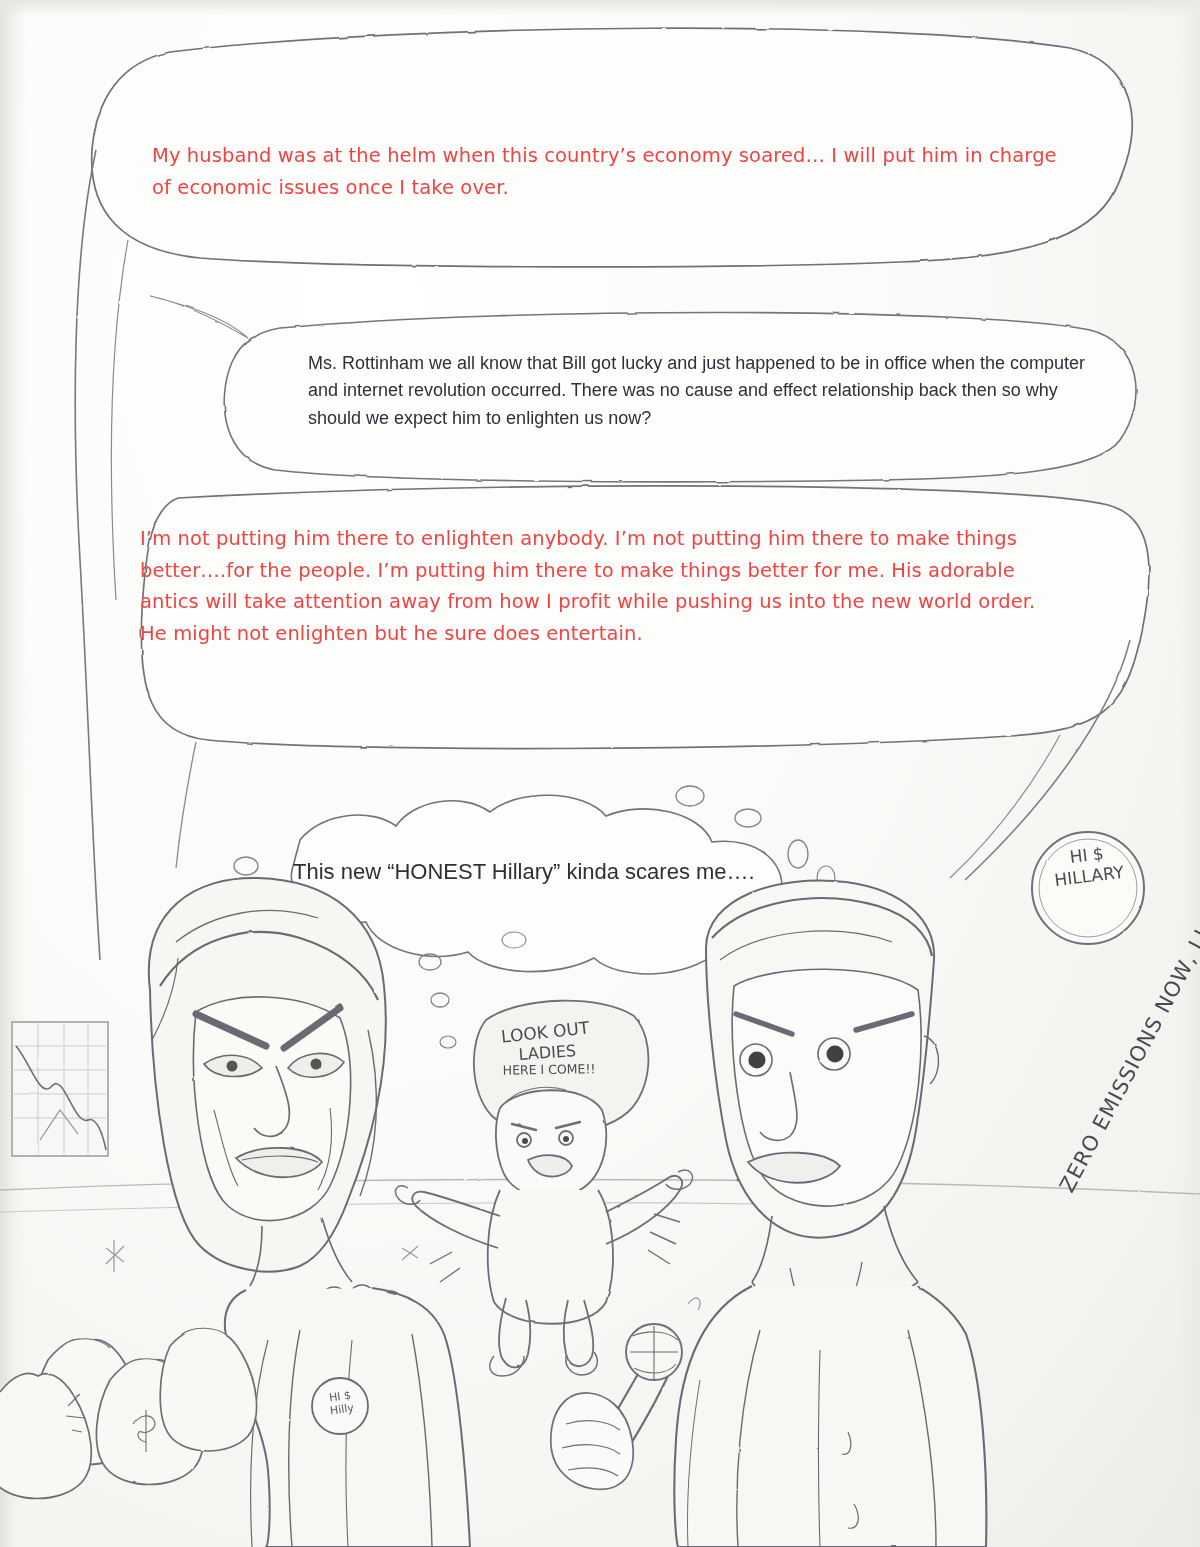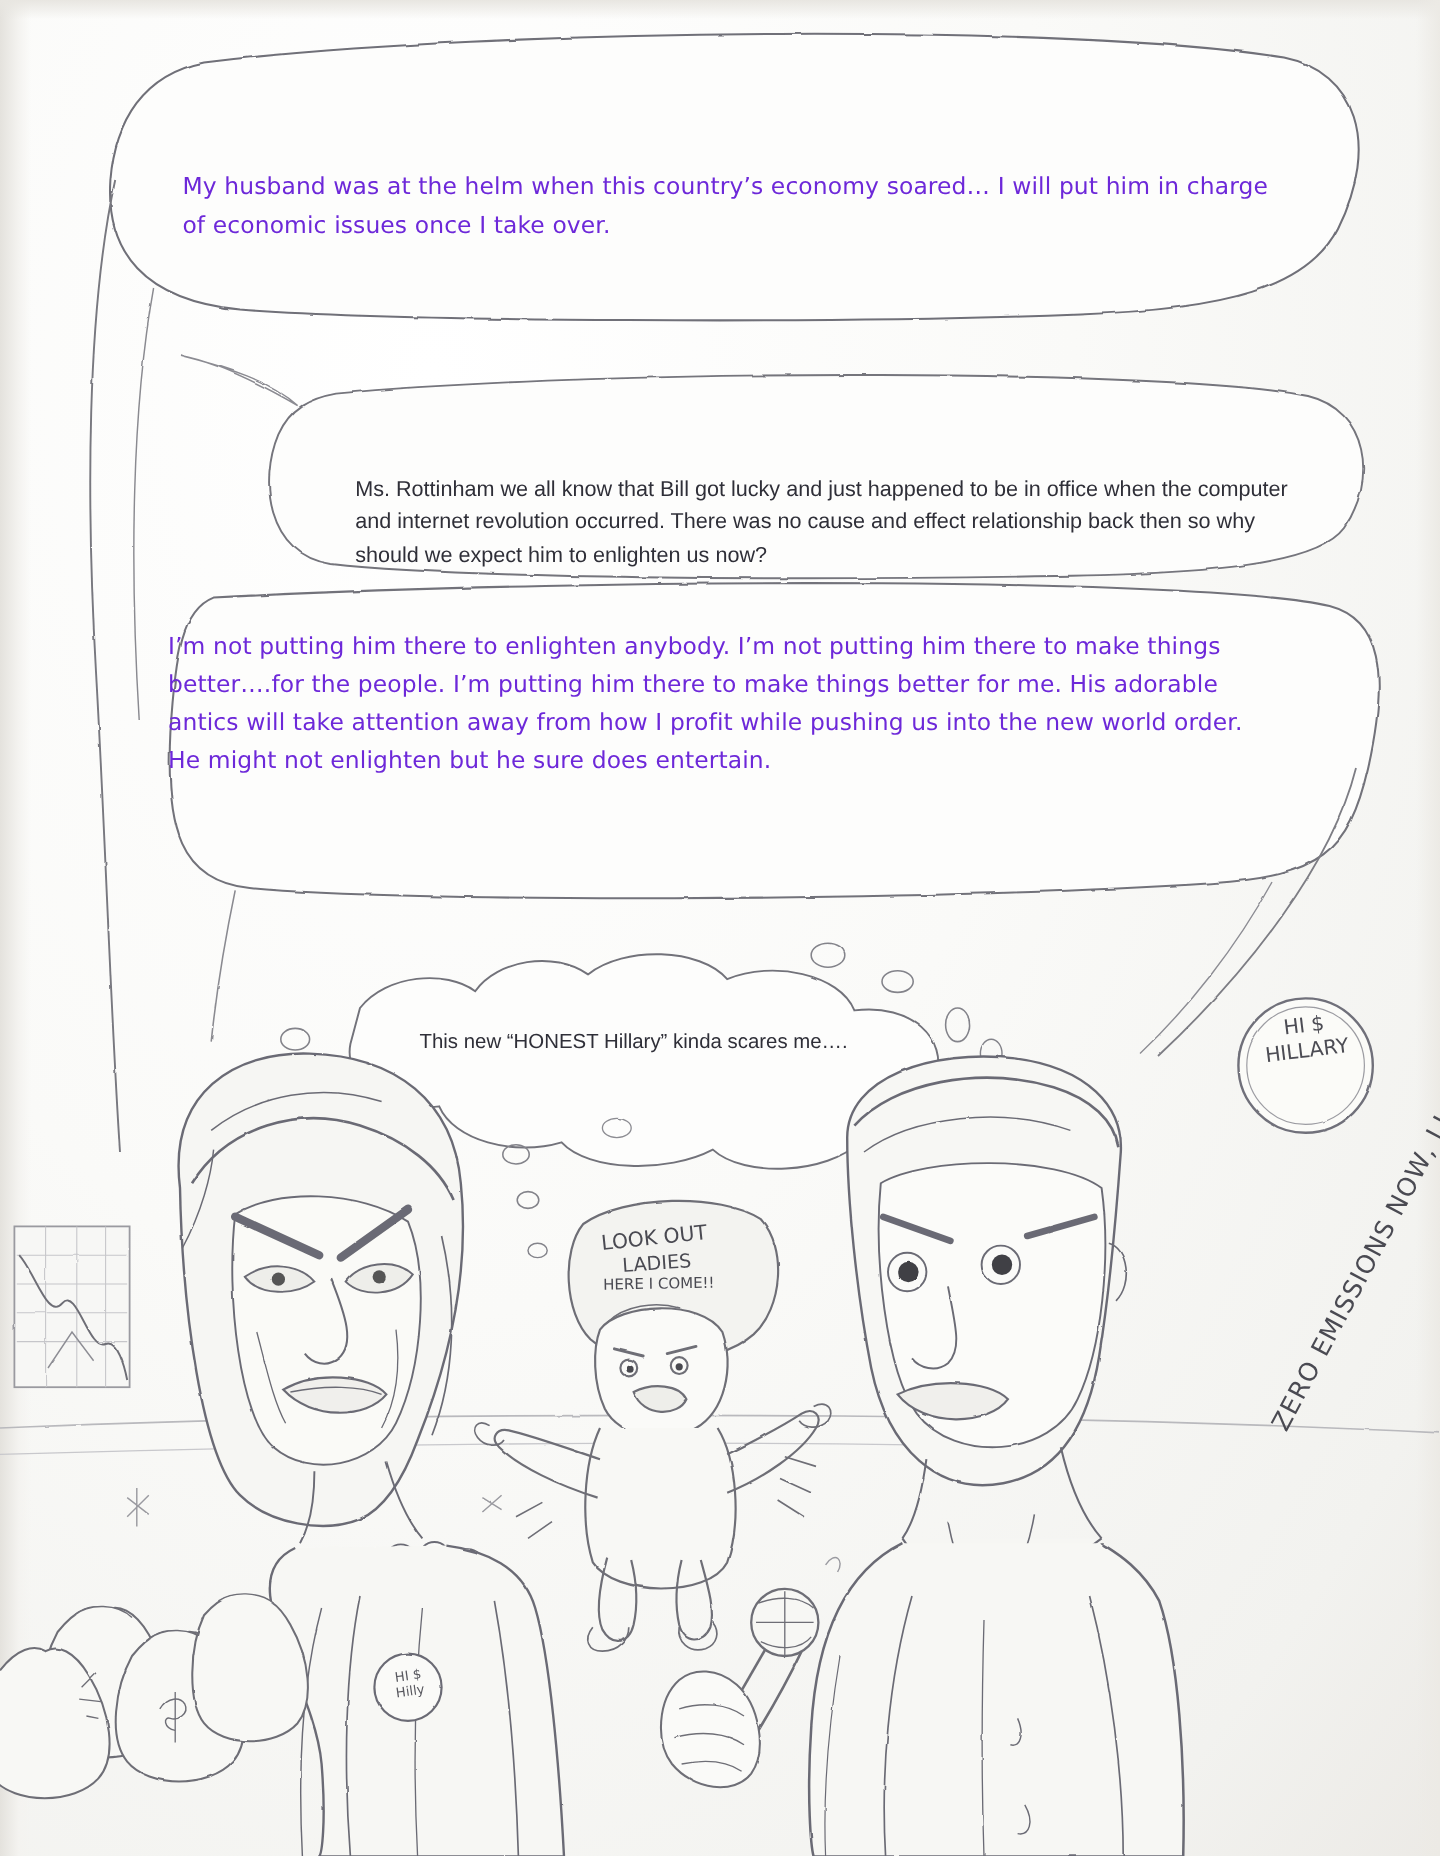--- a/index.html
+++ b/index.html
@@ -54,33 +54,33 @@
   
   .bubble-text {
     position: absolute;
     color: #2d2d35;
     line-height: 1.62;
   }
   .hand {
     font-family: "DejaVu Sans", sans-serif;
     font-size: 19.5px;
     letter-spacing: 0.1px;
-    color: #6d28d9;
+    color: #ef4444;
   }
   .print {
     font-family: "Liberation Sans", sans-serif;
     font-size: 18px;
     color: #2f2f38;
     line-height: 1.52;
   }
 
   #b1 { left: 152px; top: 140px; width: 920px; }
-  #b2 { left: 296px; top: 350px; width: 780px; margin-top: 44px; }
+  #b2 { left: 308px; top: 350px; width: 780px; }
   #b3 { left: 140px; top: 523px; width: 908px; }
-  #b4 { left: 293px; top: 855px; width: 470px; font-size: 17px; text-align: center;}
+  #b4 { left: 293px; top: 855px; width: 470px; font-size: 22px;}
 
   .sig {
     position: absolute;
     left: 1055px;
     top: 1185px;
     transform: rotate(-62deg);
     transform-origin: left top;
     font-family: "DejaVu Sans", sans-serif;
     font-size: 21px;
     color: #4a4a52;

